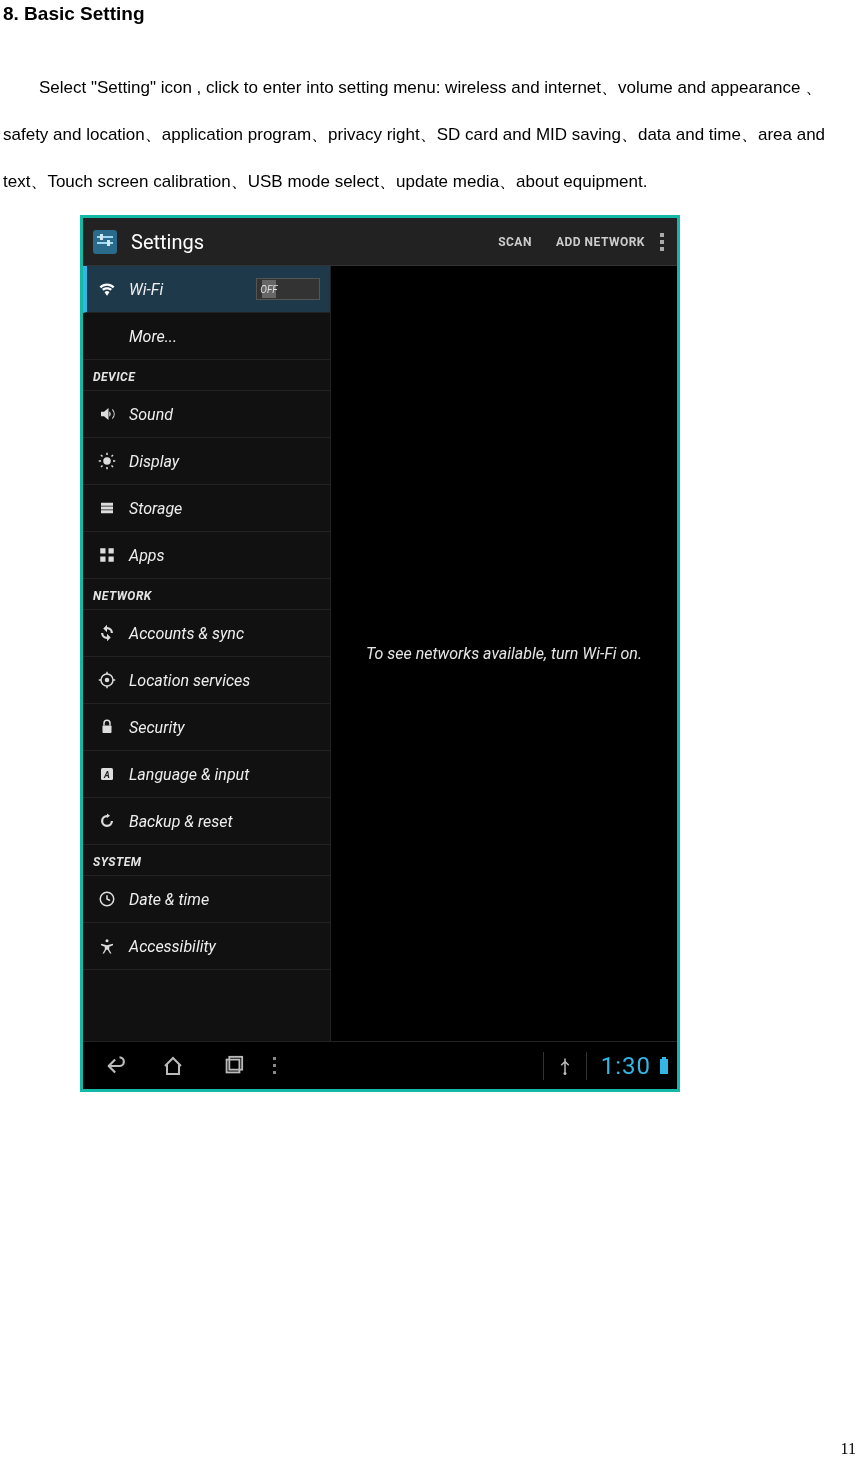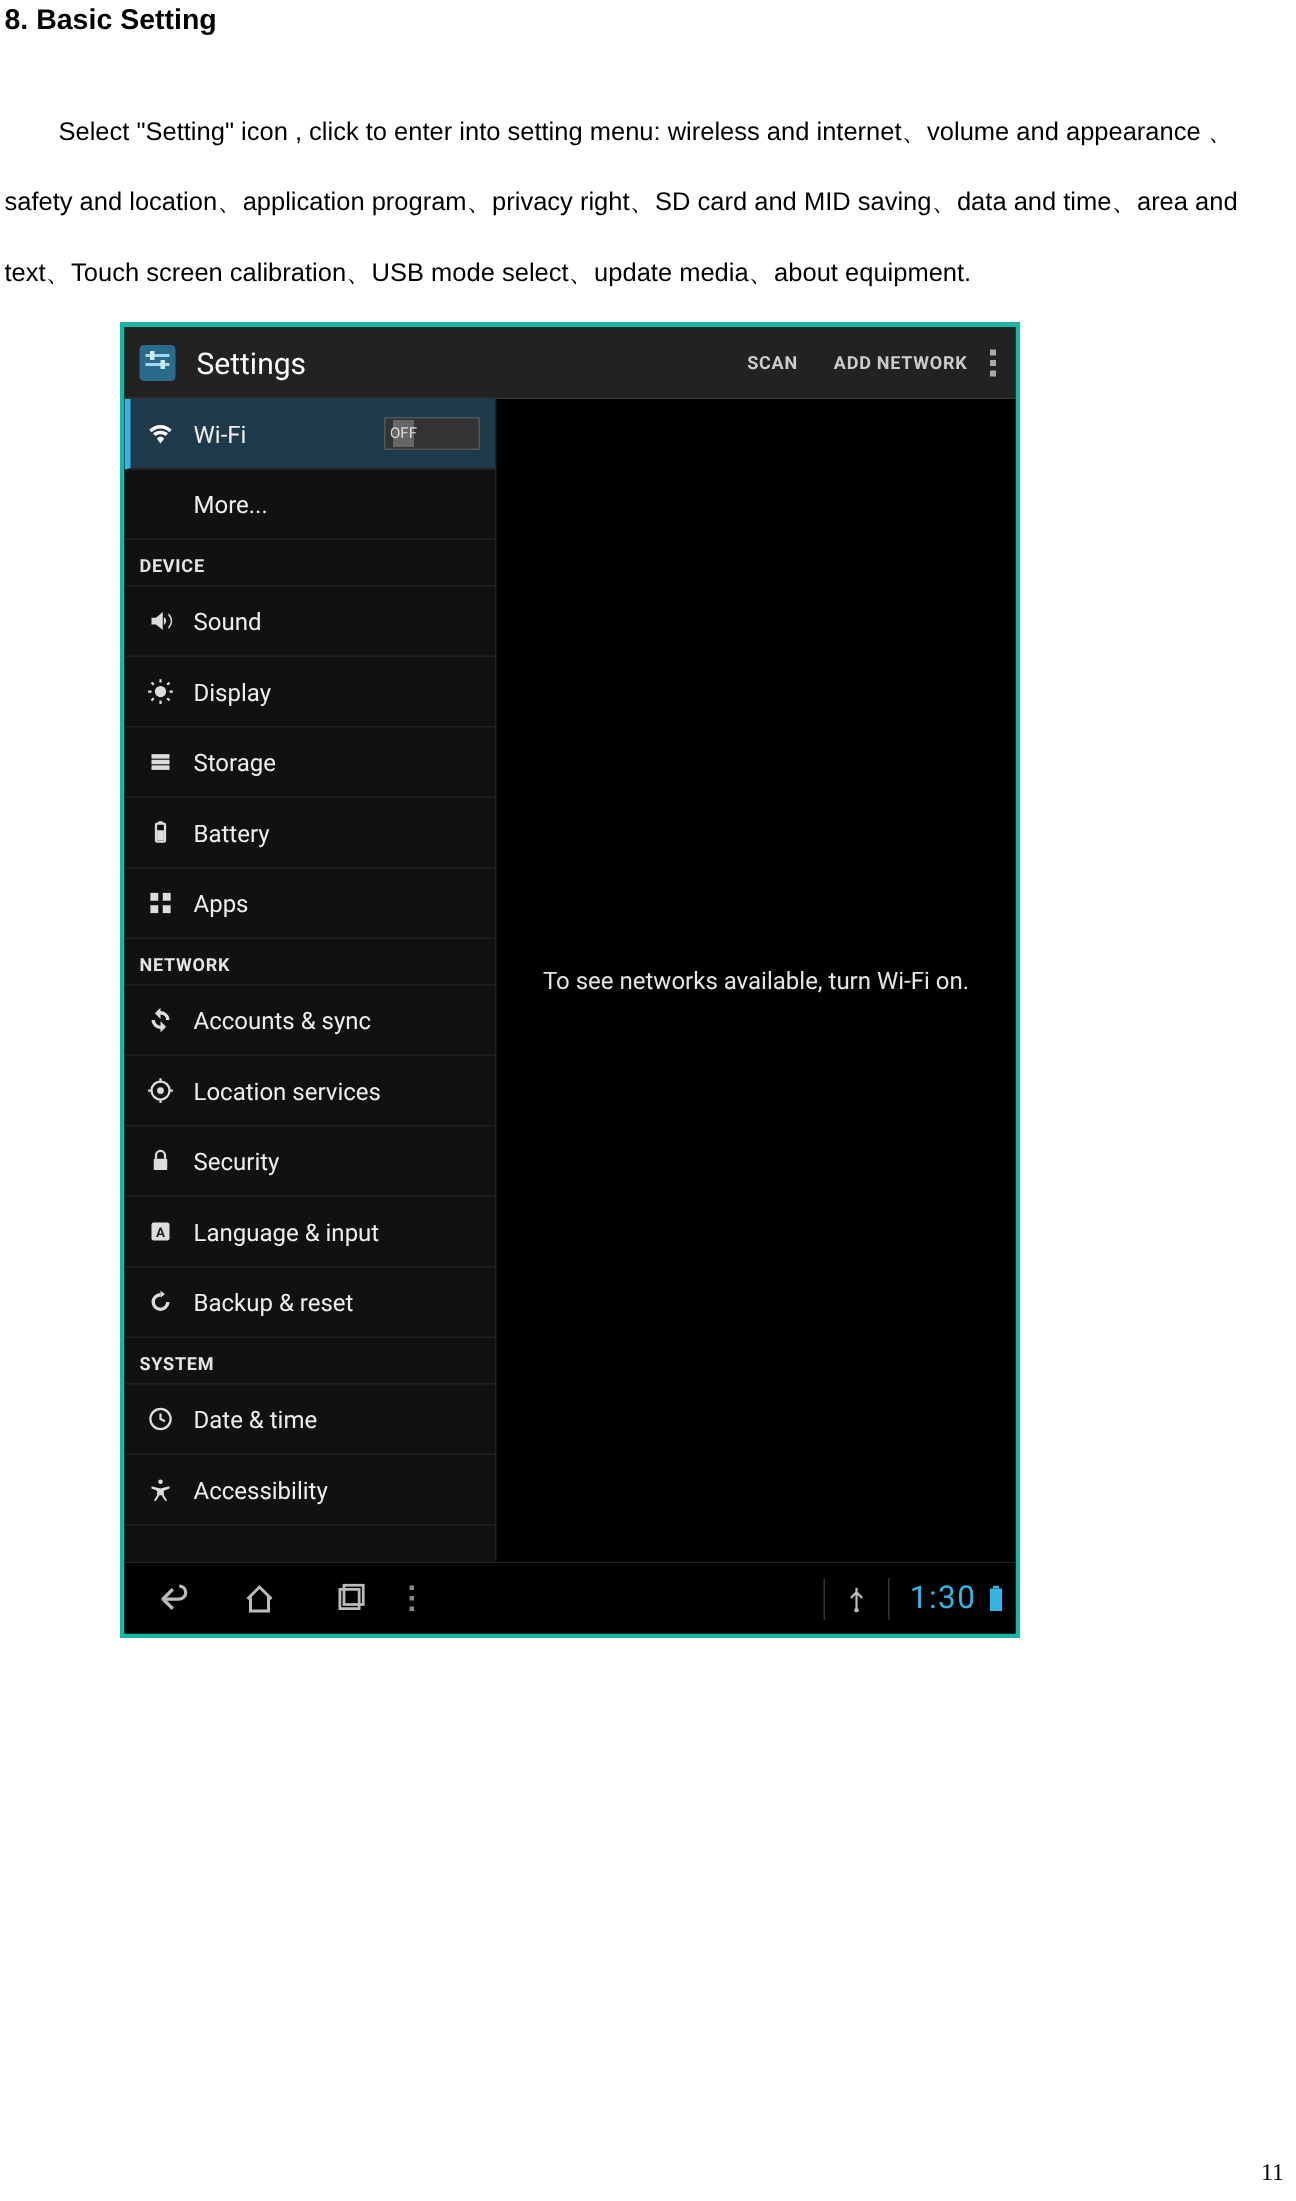--- a/index.html
+++ b/index.html
@@ -38,21 +38,21 @@
   }
   .ss-header-icon {
     width: 44px; height: 44px;
     display: flex; align-items: center; justify-content: center;
   }
   .ss-title { font-size: 20px; font-weight: 400; flex: 0 0 auto; margin-left: 4px; }
   .ss-header-spacer { flex: 1; }
   .ss-action { font-size: 12px; font-weight: bold; color: #ccc; padding: 0 12px; letter-spacing: 0.5px; }
   .ss-menu-dots { width: 20px; display: flex; flex-direction: column; align-items: center; gap: 3px; padding-right: 10px; }
   .ss-menu-dots span { width: 4px; height: 4px; background: #aaa; }
-  .ss-body { display: flex; height: 775px; }
+  .ss-body { display: flex; height: 775px; font-style: italic; }
   .ss-sidebar { width: 247px; background: #111; overflow: hidden; }
   .ss-content { flex: 1; background: #000; display: flex; align-items: center; justify-content: center; border-left: 1px solid #222; }
   .ss-content-msg { color: #e5e5e5; font-size: 16px; }
   .ss-item {
     display: flex; align-items: center;
     height: 47px;
     padding: 0 10px 0 8px;
     border-bottom: 1px solid #222;
     font-size: 16px;
     color: #eee;
@@ -80,21 +80,21 @@
     font-size: 10px; color: #ddd;
   }
   .ss-navbar {
     height: 48px; background: #000;
     display: flex; align-items: center;
     border-top: 1px solid #222;
   }
   .nav-btn { flex: 0 0 auto; width: 60px; display: flex; justify-content: center; color: #bbb; }
   .nav-spacer { flex: 1; }
   .nav-sep { width: 1px; height: 28px; background: #333; margin: 0 6px; }
-  .nav-clock { color: #33b5e5; font-size: 21px; padding: 0 8px; letter-spacing: 1px; }
+  .nav-clock { color: #33b5e5; font-size: 24px; padding: 0 8px; letter-spacing: 1px; }
   .nav-dots { display: flex; flex-direction: column; gap: 4px; padding: 0 10px; }
   .nav-dots span { width: 3px; height: 3px; background: #888; }
   .nav-status { display: flex; align-items: center; gap: 6px; padding-right: 8px; }
   .page-number {
     position: absolute; bottom: 12px; right: 8px;
     font-family: "Times New Roman", serif; font-size: 16px;
   }
   svg { display: block; }
 </style>
 </head>
@@ -184,30 +184,20 @@
           <span class="icon">
             <svg width="18" height="18" viewBox="0 0 24 24">
                 <rect x="4" y="5" width="16" height="4" fill="#ddd"></rect>
                 <rect x="4" y="10" width="16" height="4" fill="#ddd"></rect>
                 <rect x="4" y="15" width="16" height="4" fill="#ddd"></rect>
               </svg>
           </span>
           <span class="label">Storage</span>
         </div>
 
-        <div class="ss-item">
-          <span class="icon">
-            <svg width="18" height="18" viewBox="0 0 24 24">
-                <rect x="8" y="4" width="8" height="16" rx="1" fill="none" stroke="#ddd" stroke-width="2"></rect>
-                <rect x="10" y="2" width="4" height="2" fill="#ddd"></rect>
-                <rect x="9" y="10" width="6" height="9" fill="#ddd"></rect>
-              </svg>
-          </span>
-          <span class="label">Battery</span>
-        </div>
 
         <div class="ss-item">
           <span class="icon">
             <svg width="18" height="18" viewBox="0 0 24 24">
                 <rect x="3" y="3" width="7" height="7" fill="#ddd"></rect>
                 <rect x="14" y="3" width="7" height="7" fill="#ddd"></rect>
                 <rect x="3" y="14" width="7" height="7" fill="#ddd"></rect>
                 <rect x="14" y="14" width="7" height="7" fill="#ddd"></rect>
               </svg>
           </span>

